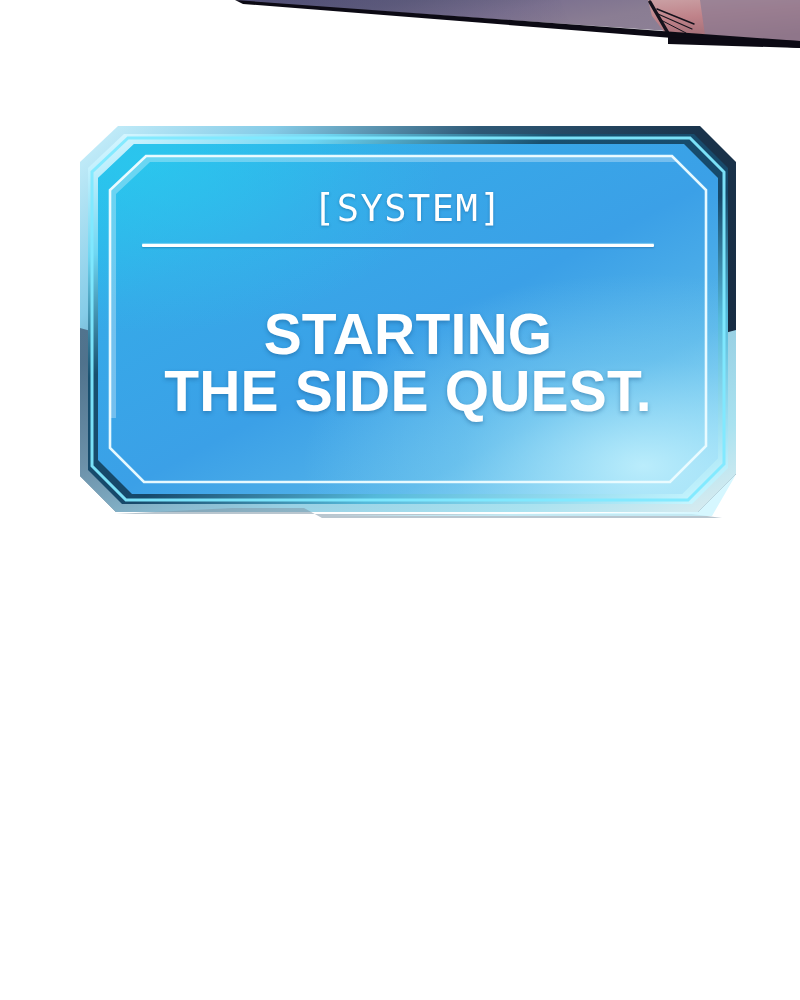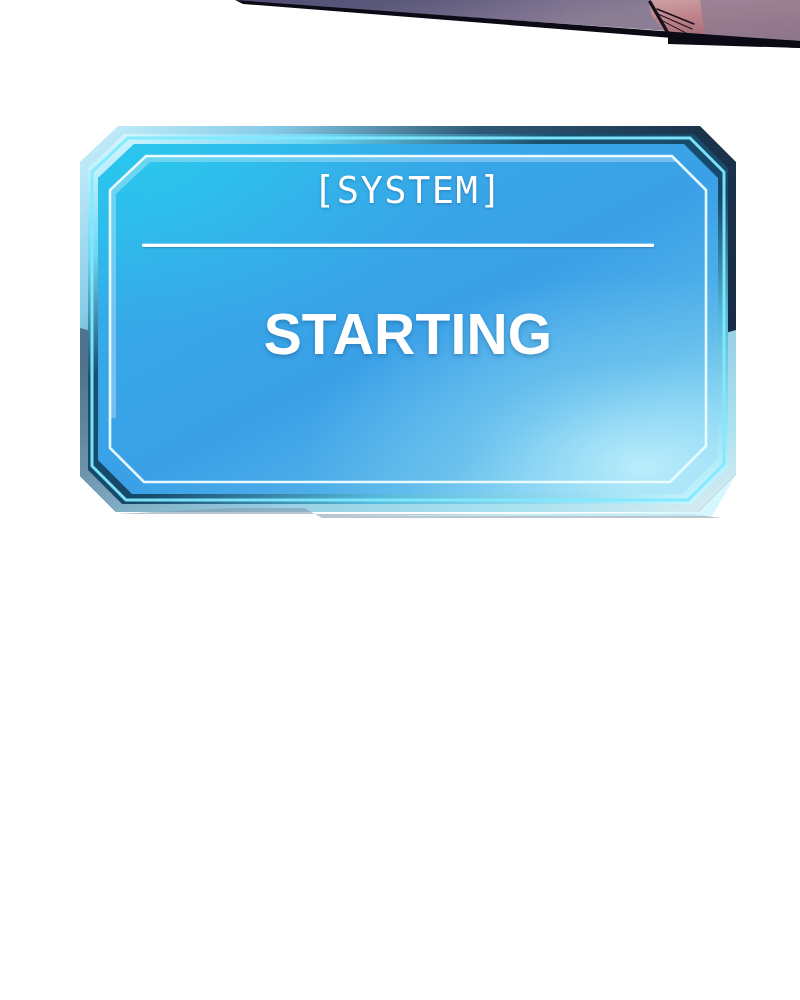--- a/index.html
+++ b/index.html
@@ -50,21 +50,21 @@
     position: absolute;
     left: 0; top: 0;
     width: 672px;
     height: 410px;
     pointer-events: none;
   }
 
   .dialog-title {
     position: absolute;
     left: 0;
-    top: 54px;
+    top: 72px;
     width: 672px;
     text-align: center;
     font-family: "DejaVu Sans Mono", "Liberation Mono", monospace;
     font-size: 37px;
     font-weight: 400;
     letter-spacing: 1.5px;
     color: #ffffff;
     line-height: 1;
     text-shadow: 0 1px 3px rgba(20,80,130,0.45);
     white-space: nowrap;
@@ -232,18 +232,19 @@
     </svg>
 
     <div class="dialog-text-layer">
 
       <div class="dialog-title">[SYSTEM]</div>
 
       <div class="dialog-divider"></div>
 
       <div class="dialog-body">
         <span class="body-line">STARTING</span>
+        <span class="body-line">THE SIDE QUEST.</span>
       </div>
 
     </div>
   </div>
 
 </div>
 
 </body></html>

